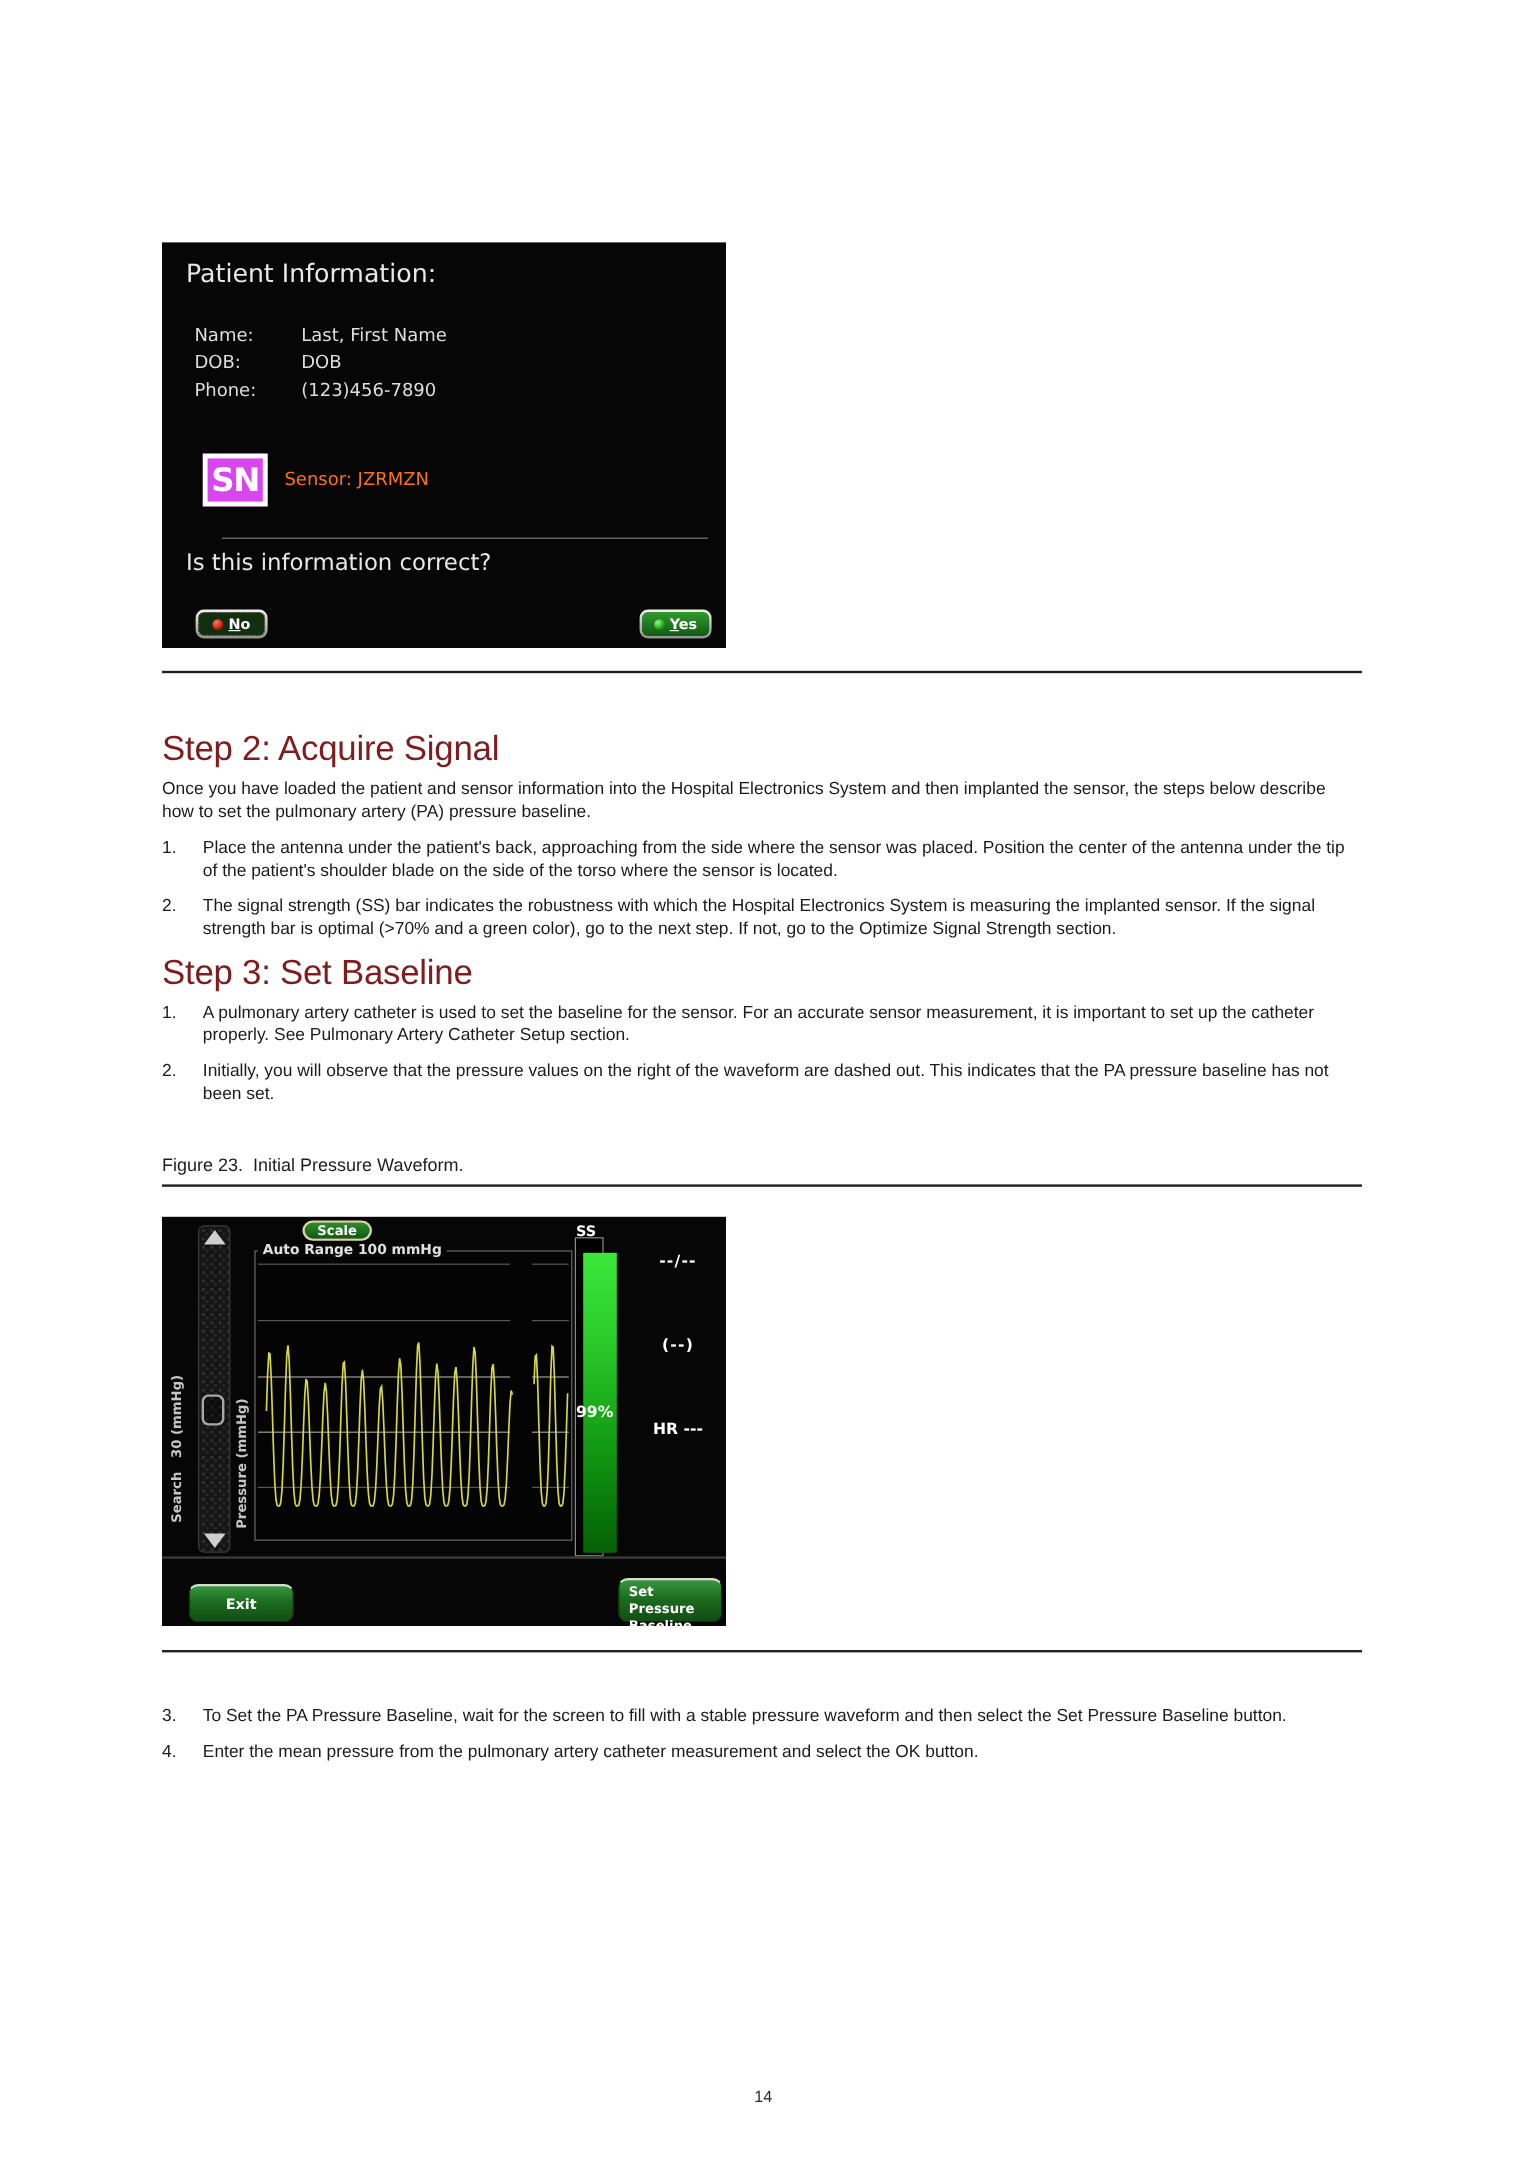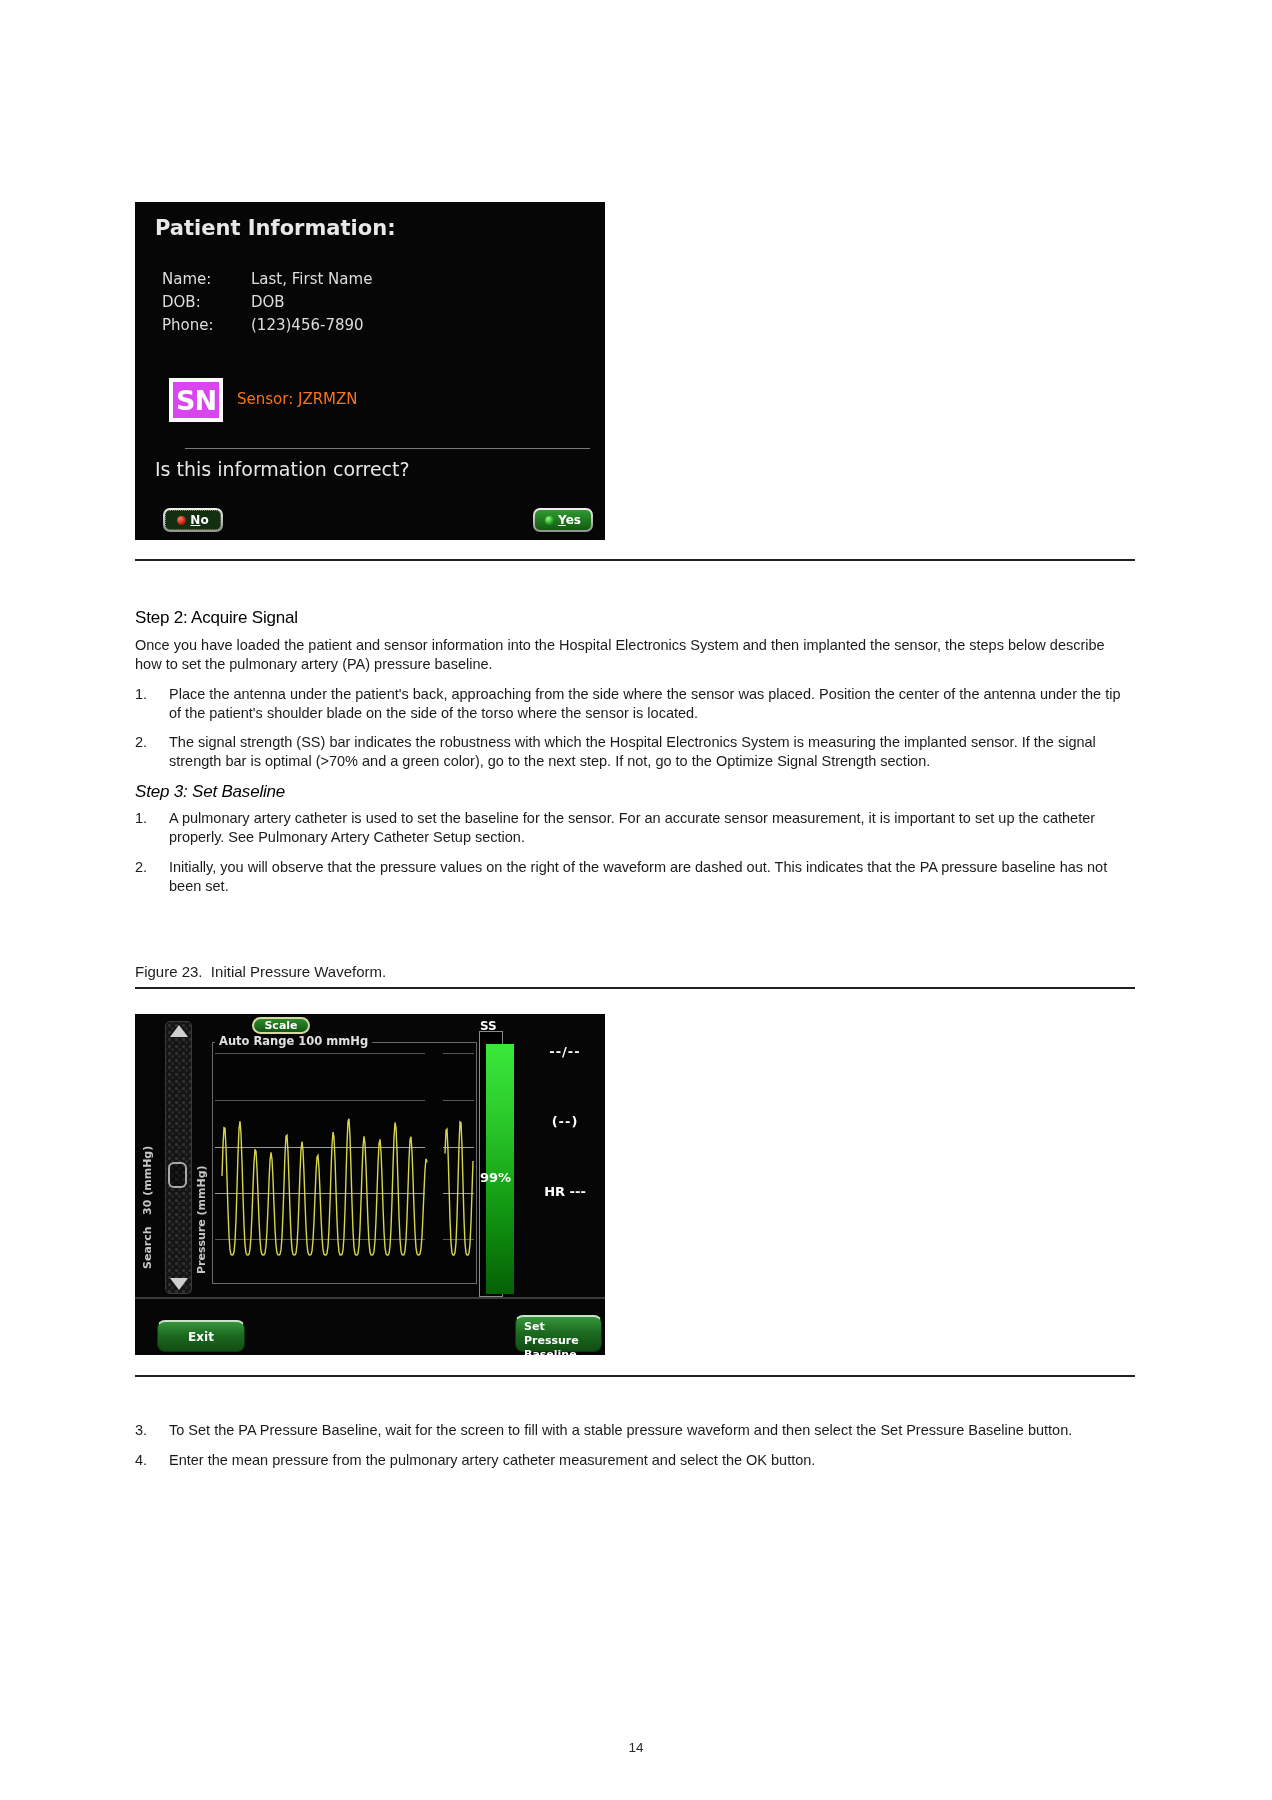--- a/index.html
+++ b/index.html
@@ -4,36 +4,36 @@
 <style>
   html,body{margin:0;padding:0;background:#ffffff;}
   #page{position:relative;width:1272px;height:1800px;background:#ffffff;
         font-family:"Liberation Sans",sans-serif;color:#1b1b1b;overflow:hidden;}
 
   
   .fig-caption{position:absolute;left:135px;width:1000px;font-size:15px;color:#1d1d1d;
                white-space:pre-wrap;padding-bottom:7px;border-bottom:2px solid #222;}
   .h-rule{position:absolute;left:135px;width:1000px;height:2px;background:#222;}
   .steps{position:absolute;left:135px;width:1000px;}
-  .steps h2{font-size:17px;font-weight:400;letter-spacing:-0.2px;color:#000000;margin:0 0 8px 0;}
-  .steps h2.second{margin-bottom:7px;font-style:italic;}
+  .steps h2{font-size:29px;font-weight:400;letter-spacing:-0.2px;color:#7f1d1d;margin:0 0 8px 0;}
+  .steps h2.second{margin-bottom:7px;}
   .intro{font-size:14.5px;line-height:1.3;margin:0 0 11px 0;}
   .li{display:flex;margin:0 0 11px 0;font-size:14.5px;line-height:1.3;}
   .li .num{width:34px;flex:0 0 34px;}
   .li .txt{flex:1;}
   .page-num{position:absolute;left:0;top:1740px;width:1272px;text-align:center;
             font-size:13.5px;color:#2a2a2a;}
 
   
   .screen{position:absolute;left:135px;background:#060606;
           font-family:"DejaVu Sans",sans-serif;color:#e4e4e4;}
 
   
   #pat-screen{top:202px;width:470px;height:338px;}
-  .pat-title{position:absolute;left:20px;top:14px;font-size:21px;color:#e8e8e8;font-weight:bold;}
+  .pat-title{position:absolute;left:20px;top:14px;font-size:21px;color:#e8e8e8;}
   .pat-grid{position:absolute;left:27px;top:68px;display:grid;
             grid-template-columns:89px auto;row-gap:5px;font-size:15px;color:#dedede;}
   .sn-box{position:absolute;left:34px;top:176px;width:46px;height:36px;border:4px solid #fff;
           display:flex;align-items:center;justify-content:center;background:#d946ef;}
   .sn-box span{font-size:27px;font-weight:bold;color:#fff;letter-spacing:-1px;}
   .sensor-lbl{position:absolute;left:102px;top:188px;font-size:15px;color:#f97316;}
   .pat-divider{position:absolute;left:50px;top:246px;width:405px;height:1px;background:#787878;}
   .pat-question{position:absolute;left:20px;top:256px;font-size:19px;color:#e8e8e8;}
   .dlg-btn{position:absolute;top:306px;width:60px;height:24px;border-radius:7px;
            background:linear-gradient(#f2f2f2,#8f8f8f);padding:2px;box-sizing:border-box;cursor:default;}

